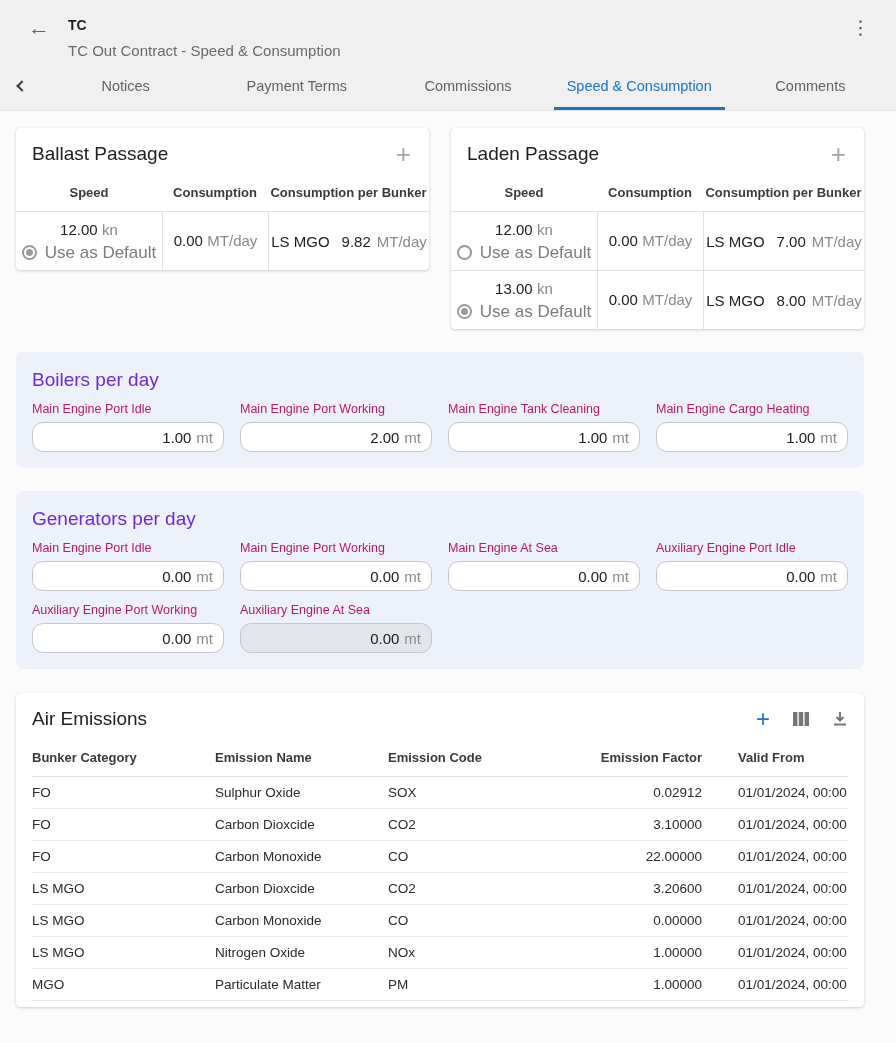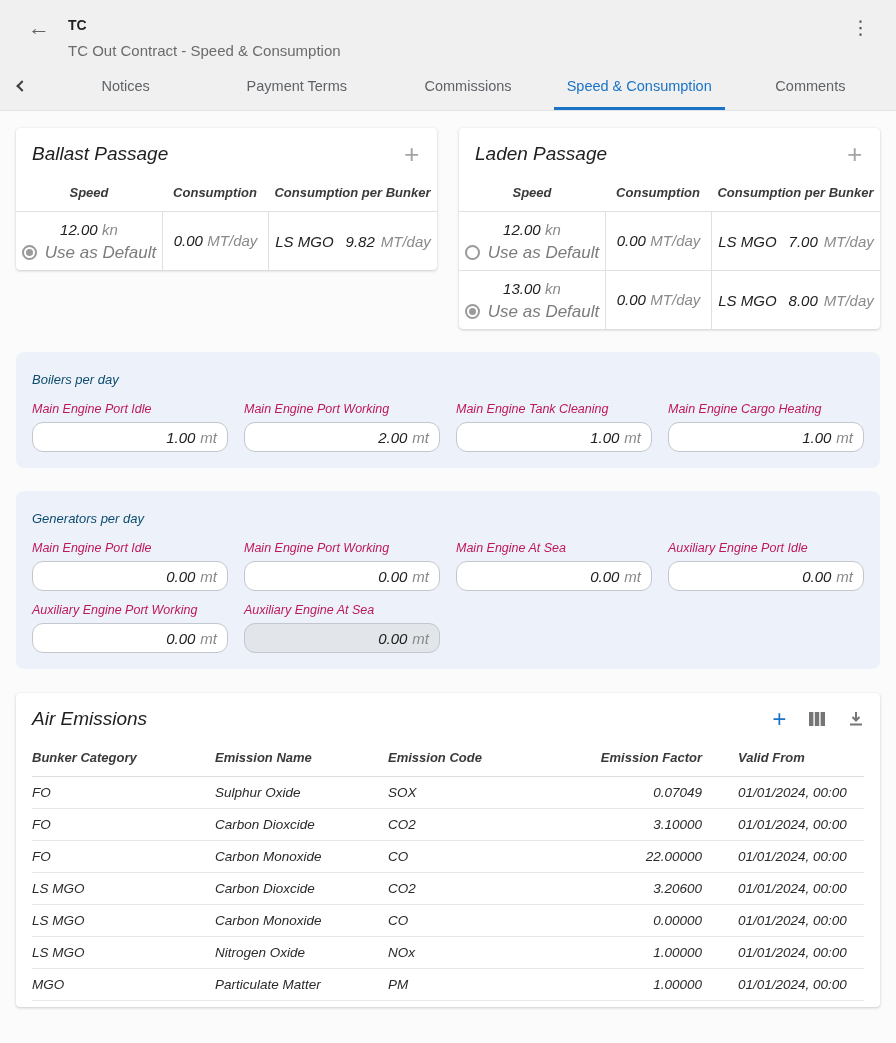--- a/index.html
+++ b/index.html
@@ -62,21 +62,21 @@
   .tab.active { color: #1a73c7; }
   .tab.active::after {
     content: "";
     position: absolute;
     left: 0; right: 0; bottom: 0;
     height: 3px;
     background: #1a73c7;
   }
 
   
-  .content { padding: 17px 16px 0 16px; font-style: italic; }
+  .content { padding: 17px 32px 0 16px; }
 
   .cards-row { display: flex; gap: 22px; align-items: flex-start; }
 
   .card {
     background: #ffffff;
     border-radius: 4px;
     box-shadow: 0 1px 3px rgba(0,0,0,0.18), 0 0 1px rgba(0,0,0,0.10);
   }
   .passage-card-1 { width: 421px; }
   .passage-card-2 { width: 421px; }
@@ -122,21 +122,21 @@
   .bunker-line { display: flex; align-items: baseline; gap: 6px; }
   .bunker-line .bname { margin-right: 6px; }
 
   
   .blue-section {
     background: #edf2fa;
     border-radius: 8px;
     margin-top: 23px;
     padding: 16px 16px 16px 16px;
   }
-  .section-title { font-size: 13px; color: #0c4a6e; font-weight: 400; line-height: 24px; }
+  .section-title { font-size: 19px; color: #6d28d9; font-weight: 400; line-height: 24px; }
   .fields-grid {
     display: grid;
     grid-template-columns: repeat(4, 1fr);
     column-gap: 16px;
     row-gap: 12px;
     margin-top: 10px;
   }
   .f-label { font-size: 12.5px; color: #be185d; margin-bottom: 5px; line-height: 15px; }
   .f-input {
     height: 30px;
@@ -431,21 +431,21 @@
           <th>Emission Code</th>
           <th class="num">Emission Factor</th>
           <th class="vfrom">Valid From</th>
         </tr>
       </thead>
       <tbody>
         <tr>
           <td>FO</td>
           <td>Sulphur Oxide</td>
           <td>SOX</td>
-          <td class="num">0.07049</td>
+          <td class="num">0.02912</td>
           <td class="vfrom">01/01/2024, 00:00</td>
         </tr>
         <tr>
           <td>FO</td>
           <td>Carbon Dioxcide</td>
           <td>CO2</td>
           <td class="num">3.10000</td>
           <td class="vfrom">01/01/2024, 00:00</td>
         </tr>
         <tr>

